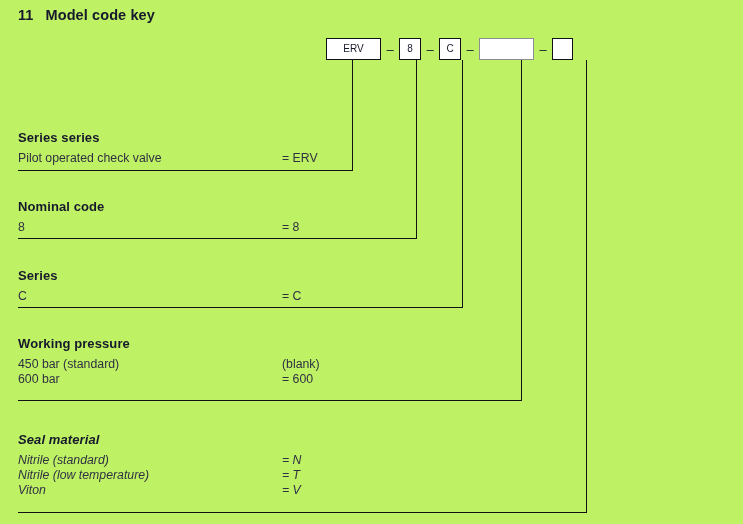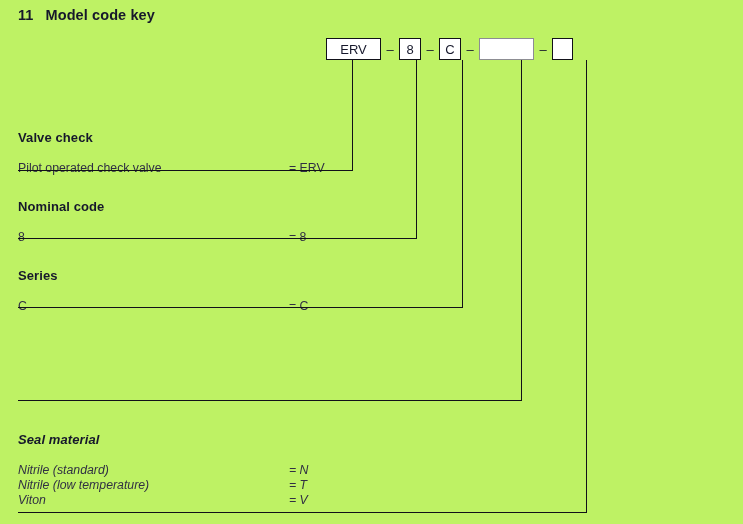--- a/index.html
+++ b/index.html
@@ -42,21 +42,21 @@
     display: flex;
     align-items: center;
   }
   .code-box {
     box-sizing: border-box;
     border: 1.2px solid #111118;
     height: 22px;
     display: flex;
     align-items: center;
     justify-content: center;
-    font-size: 13px;
+    font-size: 10px;
     line-height: 1;
     color: #16182b;
     background: #fff;
   }
   .code-box.b-erv   { width: 55px; }
   .code-box.b-8     { width: 22px; }
   .code-box.b-c     { width: 22px; }
   .code-box.b-press { width: 55px; border-color: #8d8d93; }
   .code-box.b-seal  { width: 21px; }
   .code-dash {
@@ -76,30 +76,30 @@
 
   
   .section { position: absolute; left: 18px; }
   .sec-head {
     font-size: 13px;
     font-weight: bold;
     color: #16182b;
     white-space: nowrap;
     letter-spacing: 0.1px;
   }
-  .rows { margin-top: 16px; }
+  .rows { margin-top: 6px; }
   .row {
     position: relative;
     height: 15px;
     font-size: 12.3px;
     color: #303043;
     white-space: nowrap;
   }
   .row .label { position: absolute; left: 0; top: 0; }
-  .row .value { position: absolute; left: 271px; top: 0; }
+  .row .value { position: absolute; left: 264px; top: 0; }
 
   
   .rule {
     position: absolute;
     left: 18px;
     height: 1.2px;
     background: #111118;
   }
 </style>
 </head>
@@ -127,21 +127,21 @@
 
   <div class="vline" style="left:416px; top:60px; height:179px;"></div>
 
   <div class="vline" style="left:462px; top:60px; height:248px;"></div>
 
   <div class="vline" style="left:521px; top:60px; height:341px;"></div>
 
   <div class="vline" style="left:586px; top:60px; height:453px;"></div>
 
   <div class="section" style="top:130px;">
-    <div class="sec-head">Valve check</div>
+    <div class="sec-head">Series series</div>
     <div class="rows">
       <div class="row">
         <span class="label">Pilot operated check valve</span>
         <span class="value">= ERV</span>
       </div>
     </div>
   </div>
   <div class="rule" style="top:170px; width:335px;"></div>
 
   <div class="section" style="top:199px;">
@@ -159,20 +159,33 @@
     <div class="sec-head">Series</div>
     <div class="rows">
       <div class="row">
         <span class="label">C</span>
         <span class="value">= C</span>
       </div>
     </div>
   </div>
   <div class="rule" style="top:307px; width:445px;"></div>
 
+  <div class="section" style="top:336px;">
+    <div class="sec-head">Working pressure</div>
+    <div class="rows">
+      <div class="row">
+        <span class="label">450 bar (standard)</span>
+        <span class="value">(blank)</span>
+      </div>
+      <div class="row">
+        <span class="label">600 bar</span>
+        <span class="value">= 600</span>
+      </div>
+    </div>
+  </div>
   <div class="rule" style="top:400px; width:504px;"></div>
 
   <div class="section" style="top:432px;font-style:italic;">
     <div class="sec-head">Seal material</div>
     <div class="rows">
       <div class="row">
         <span class="label">Nitrile (standard)</span>
         <span class="value">= N</span>
       </div>
       <div class="row">

